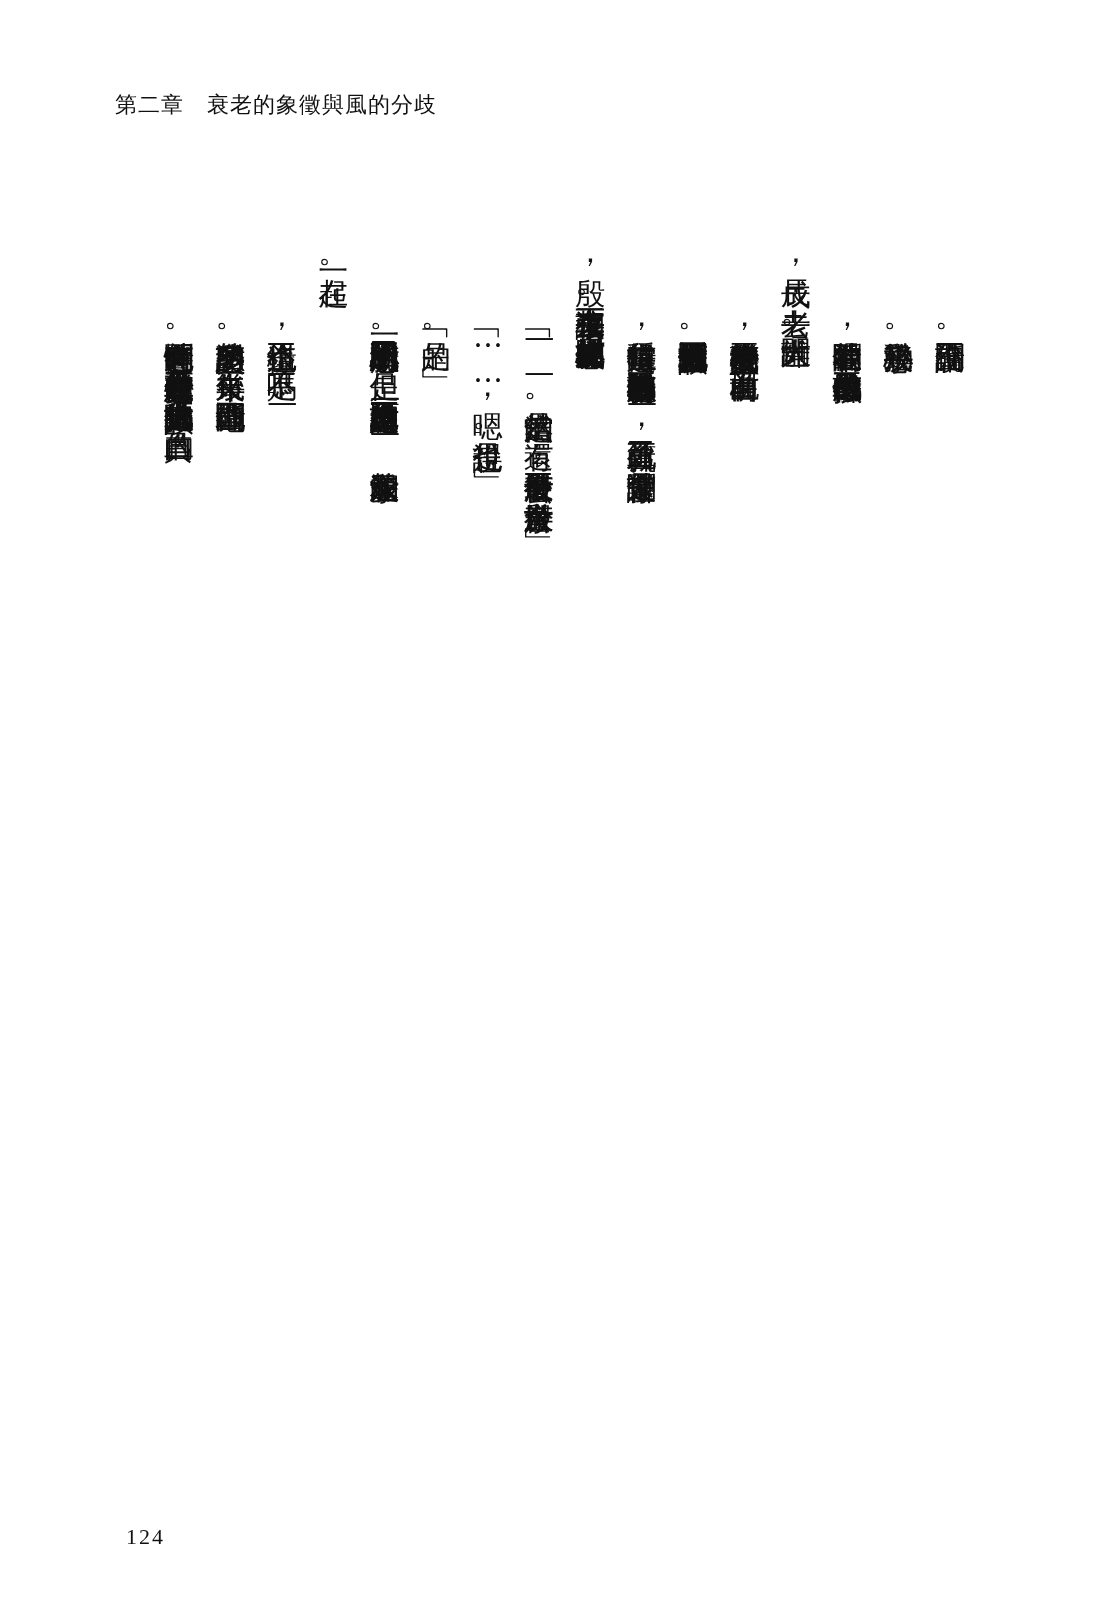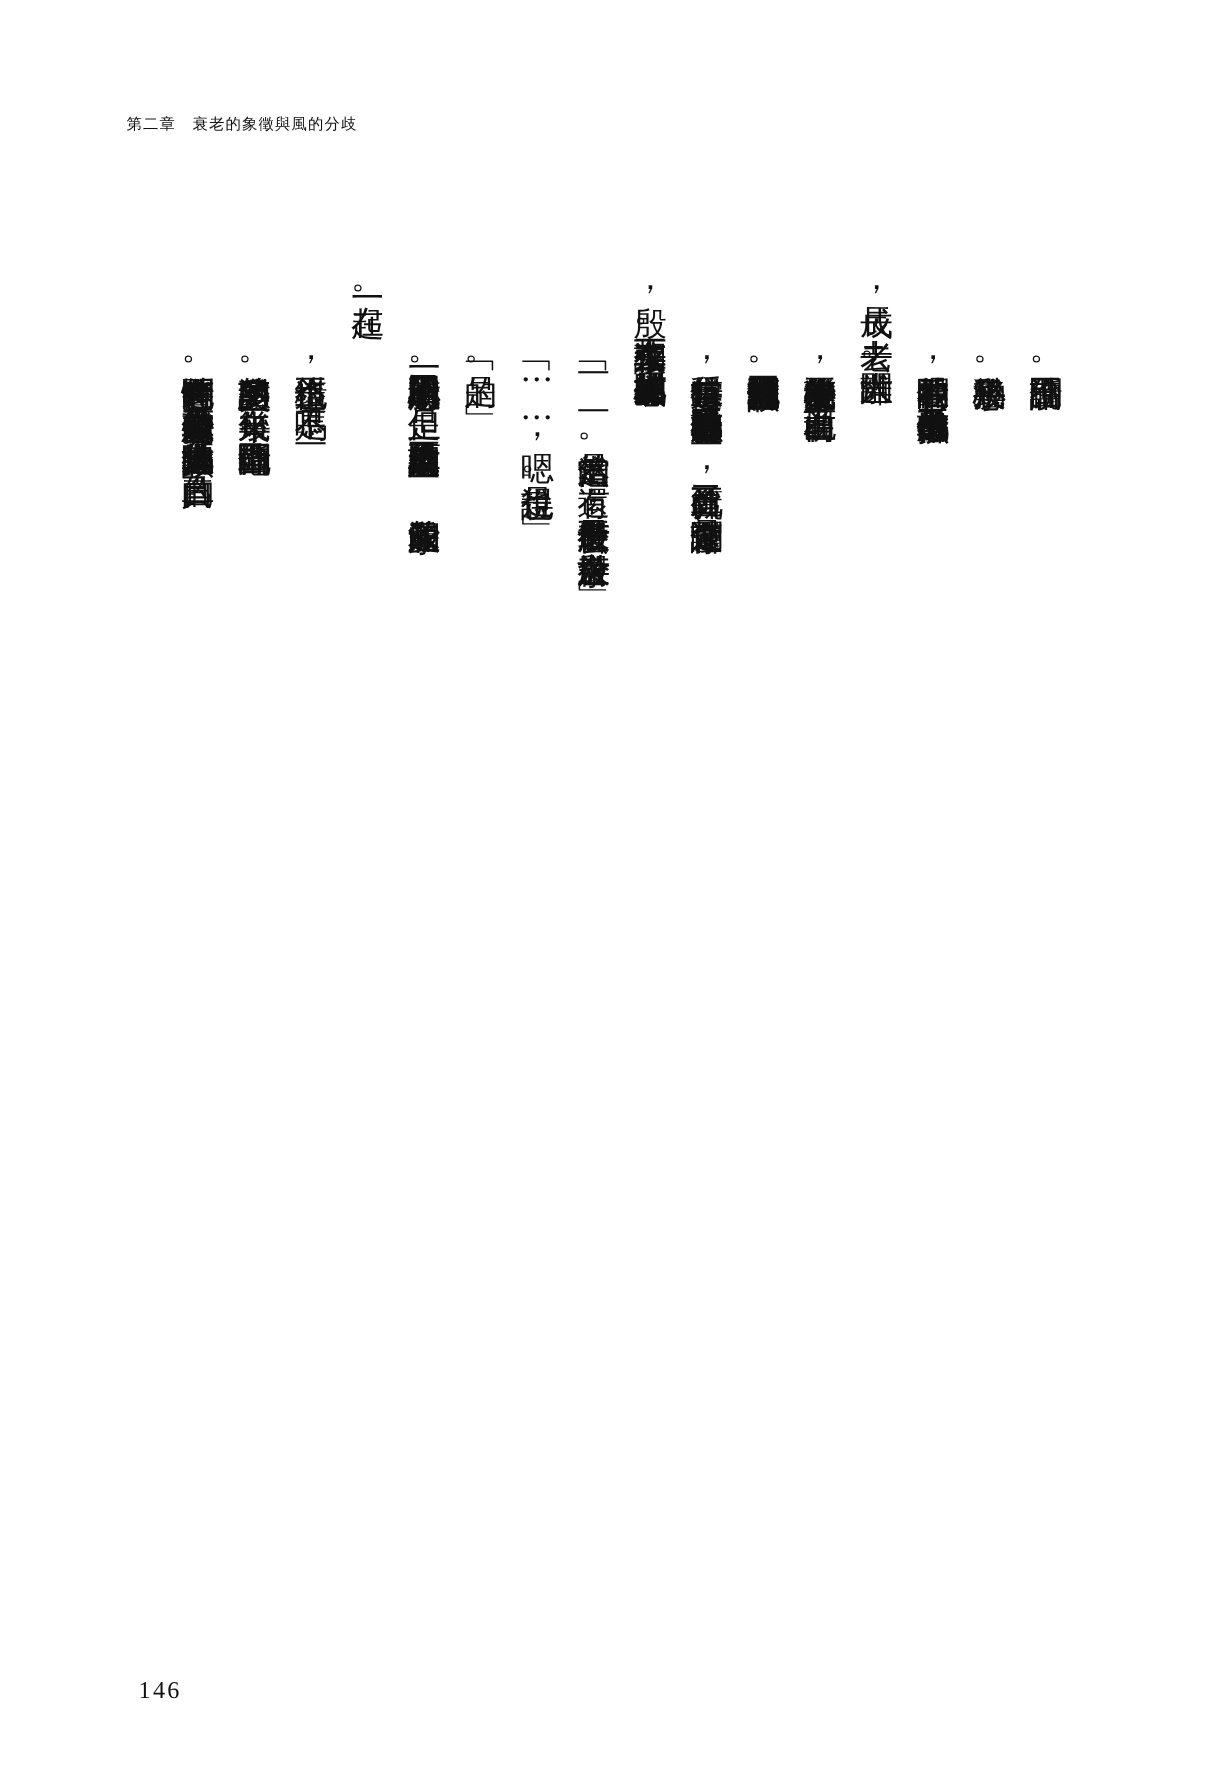--- a/index.html
+++ b/index.html
@@ -1,18 +1,18 @@
 <!DOCTYPE html>
 <html><head>
 <meta charset="utf-8">
 <style>
   html, body { margin: 0; padding: 0; background: #ffffff; }
   body { width: 1100px; height: 1616px; position: relative; overflow: hidden;
          font-family: "DejaVu Serif", "Liberation Serif", serif; color: #111111; }
-  .running-head { position: absolute; left: 115px; top: 104px; font-size: 14px;
+  .running-head { position: absolute; left: 115px; top: 90px; font-size: 22px;
          font-family: "DejaVu Sans", "Liberation Sans", sans-serif; letter-spacing: 1px; white-space: pre; }
   .body-text { position: absolute; top: 0; left: 0; width: 1100px; height: 1616px; }
   .col { position: absolute; width: 34px; font-size: 30px; line-height: 31.9px;
          writing-mode: vertical-rl; text-orientation: upright; white-space: nowrap; }
   .page-number { position: absolute; left: 126px; top: 1524px; font-size: 22px;
          font-family: "Liberation Serif", serif; letter-spacing: 2px; }
 </style>
 </head>
 <body>
 
@@ -31,14 +31,14 @@
     <div class="col" style="left: 520.8px; top: 318.8px;">「——這是當然的。還有，殷不會有什麼最後，殷會永存於世。」</div>
     <div class="col" style="left: 469.4px; top: 318.8px;">「……嗯，說得也是。」</div>
     <div class="col" style="left: 418px; top: 318.8px;">「是的。」</div>
     <div class="col" style="left: 366.6px; top: 318.8px;">一不小心就回應了紂王的期盼。但是，說不定這才是自己的真正願望——永遠和深愛的殷</div>
     <div class="col" style="left: 315.2px; top: 255px;">在一起。</div>
     <div class="col" style="left: 263.8px; top: 318.8px;">這樣也不錯，不是嗎——</div>
     <div class="col" style="left: 212.4px; top: 318.8px;">多麼甜美的誘惑。幾百年來，聞仲不斷地問自己。</div>
     <div class="col" style="left: 161px; top: 318.8px;">聞仲有時也會迷惘。自己想做的變革究竟是否正確？真的該把仙人全數排除嗎？自己真的</div>
   </div>
 
-  <div class="page-number">146</div>
+  <div class="page-number">124</div>
 </div>
 
 </body></html>

